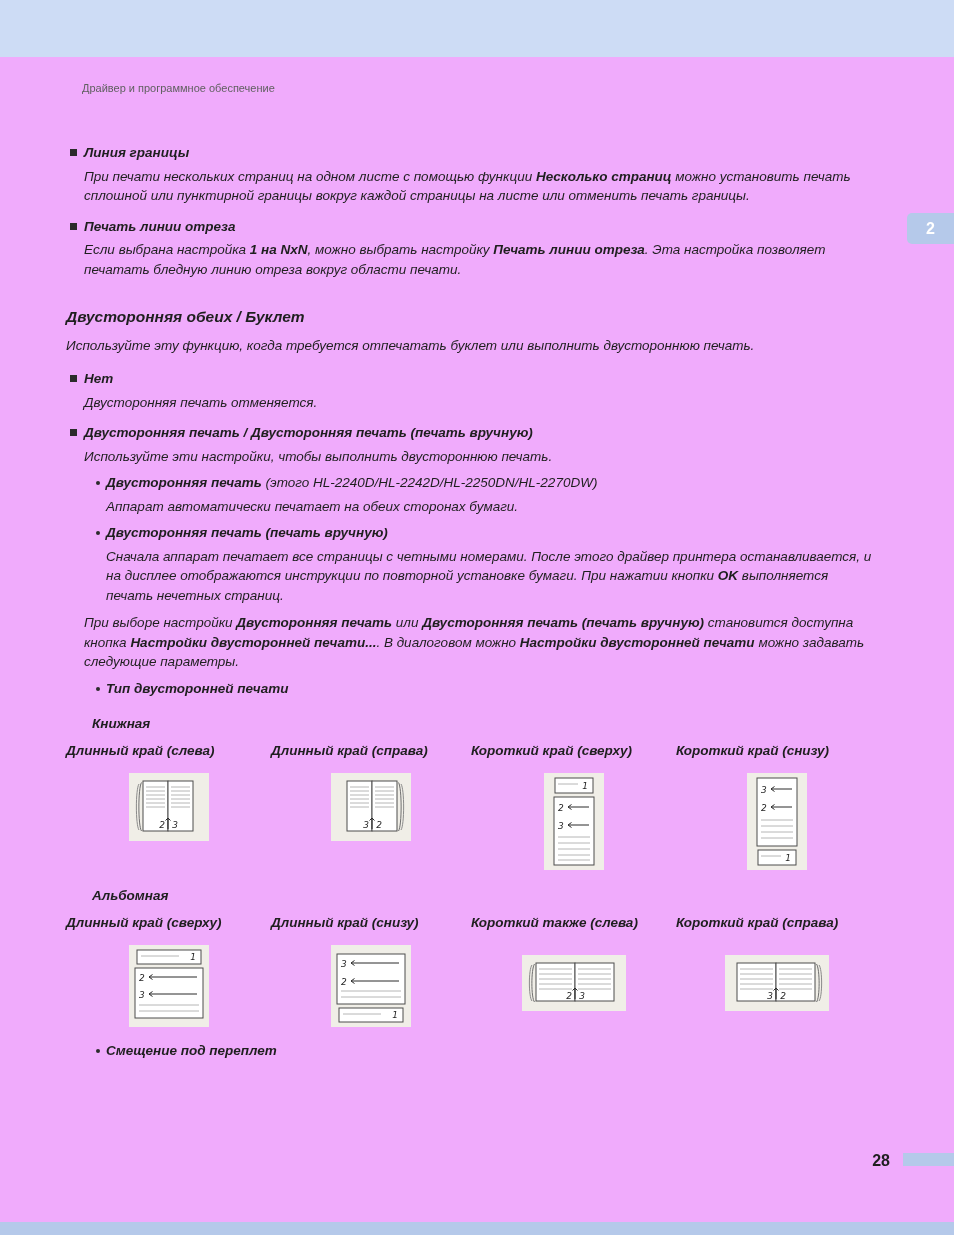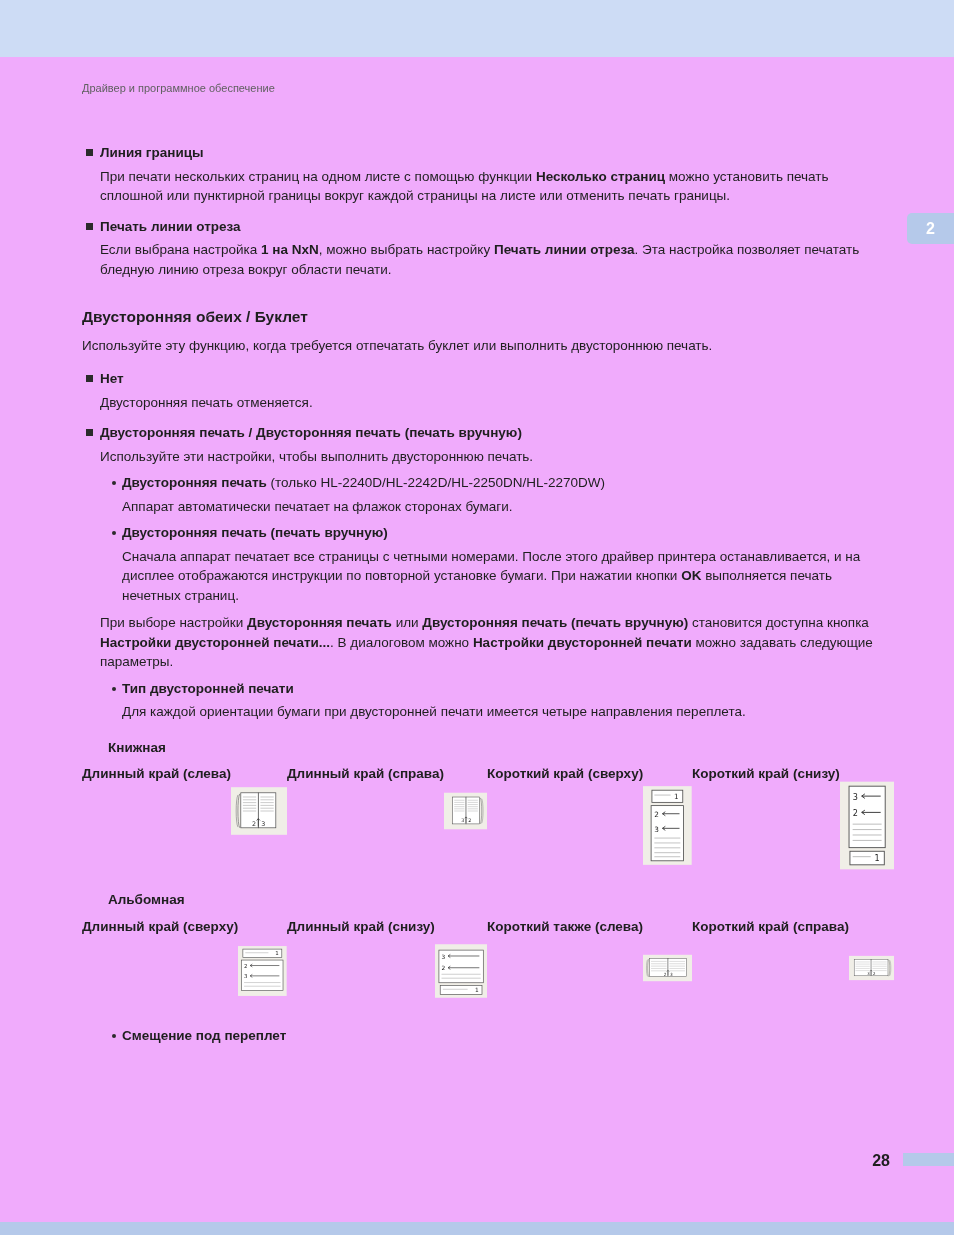--- a/index.html
+++ b/index.html
@@ -5,37 +5,37 @@
   html,body { margin:0; padding:0; background:#ffffff; }
   body { font-family:"Liberation Sans", sans-serif; }
   .page { position:relative; width:954px; height:1235px; background:#f0abfc; overflow:hidden; color:#1f1f1f; }
 
   .top-band { position:absolute; top:0; left:0; width:100%; height:57px; background:#cddcf5; }
   .running-header { position:absolute; top:82px; left:82px; font-size:11px; color:#5f5f5f; }
   .chapter-tab { position:absolute; top:213px; right:0; width:47px; height:31px; background:#b5c9ea;
                  border-radius:5px 0 0 5px; display:flex; align-items:center; justify-content:center;
                  color:#ffffff; font-weight:bold; font-size:16px; }
 
-  .content { position:absolute; top:132px; left:82px; width:812px; font-size:13.5px; line-height:19.5px; }
+  .content { position:absolute; top:132px; left:66px; width:812px; font-size:13.5px; line-height:19.5px;font-style:italic; }
 
   .sq-item { position:relative; padding-left:18px; font-weight:bold; margin-top:11px; }
   .sq-item::before { content:""; position:absolute; left:4px; top:6px; width:7px; height:7px; background:#2b2b2b; }
   .para { margin:4px 0 0 18px; }
   .h2 { font-size:15.5px; line-height:21px; font-weight:bold; margin:27px 0 0 0; }
   .intro { margin-top:9px; }
   .dot-item { position:relative; margin:7px 0 0 28px; padding-left:12px; font-weight:bold; }
   .dot-item::before { content:""; position:absolute; left:2px; top:8px; width:4px; height:4px; border-radius:50%; background:#2b2b2b; }
   .dot-item .normal { font-weight:normal; }
   .para2 { margin:4px 0 0 40px; }
   .note { margin:8px 0 0 18px; }
   b { font-weight:bold;text-align:right; }
 
   .orient-label { font-weight:bold; margin:16px 0 0 2px;padding-left:24px; }
   .dgrow { display:grid; grid-template-columns:205px 200px 205px 202px; margin-top:7px; align-items:start; }
-  .dgcol { display:flex; flex-direction:row; }
+  .dgcol { display:flex; flex-direction:column; }
   .dgcap { font-weight:bold; white-space:nowrap; }
   .dgfig { margin-top:13px; align-self:center; }
   .dgfig.low { margin-top:23px; }
   .dg text { font-family:"DejaVu Sans", sans-serif; font-size:9px; fill:#1f1f1f; }
 
   .footer-pageno { position:absolute; top:1152px; right:64px; font-weight:bold; font-size:16px; }
   .footer-strip { position:absolute; top:1153px; right:0; width:51px; height:13px; background:#b5c9ea; }
   .bottom-band { position:absolute; bottom:0; left:0; width:100%; height:13px; background:#b5c9ea; }
 </style>
 </head>
@@ -70,35 +70,34 @@
       <span>Нет</span>
     </div>
     <p class="para">Двусторонняя печать отменяется.</p>
 
     <div class="sq-item">
       <span>Двусторонняя печать / Двусторонняя печать (печать вручную)</span>
     </div>
     <p class="para">Используйте эти настройки, чтобы выполнить двустороннюю печать.</p>
 
     <div class="dot-item">
-      <span>Двусторонняя печать</span><span class="normal"> (только HL-2240D/HL-2242D/HL-2250DN/HL-2270DW)</span>
-    </div>
-    <p class="para2">Аппарат автоматически печатает на флажок сторонах бумаги.</p>
+      <span>Двусторонняя печать</span><span class="normal"> (этого HL-2240D/HL-2242D/HL-2250DN/HL-2270DW)</span>
+    </div>
+    <p class="para2">Аппарат автоматически печатает на обеих сторонах бумаги.</p>
 
     <div class="dot-item">
       <span>Двусторонняя печать (печать вручную)</span>
     </div>
     <p class="para2"><span>Сначала аппарат печатает все страницы с четными номерами. После этого драйвер принтера останавливается, и на дисплее отображаются инструкции по повторной установке бумаги. При нажатии кнопки </span><b>OK</b><span> выполняется печать нечетных страниц.</span></p>
 
     <p class="note"><span>При выборе настройки </span><b>Двусторонняя печать</b><span> или </span><b>Двусторонняя печать (печать вручную)</b><span> становится доступна кнопка </span><b>Настройки двусторонней печати...</b><span>. В диалоговом можно </span><b>Настройки двусторонней печати</b><span> можно задавать следующие параметры.</span></p>
 
     <div class="dot-item">
       <span>Тип двусторонней печати</span>
     </div>
-    <p class="para2">Для каждой ориентации бумаги при двусторонней печати имеется четыре направления переплета.</p>
 
     <div class="orient-label">Книжная</div>
     <div class="dgrow">
 
       <div class="dgcol">
         <div class="dgcap">Длинный край (слева)</div>
         <svg class="dg dgfig" width="80" height="68" viewBox="0 0 80 68">
           <rect x="0" y="0" width="80" height="68" fill="#f0eee7"></rect>
           <path d="M10 11 C6.5 16 6.5 52 10 57" fill="none" stroke="#8a8a8a" stroke-width="1"></path>
           <path d="M12.5 9.5 C9 15 9 53 12.5 58" fill="none" stroke="#6f6f6f" stroke-width="1"></path>

